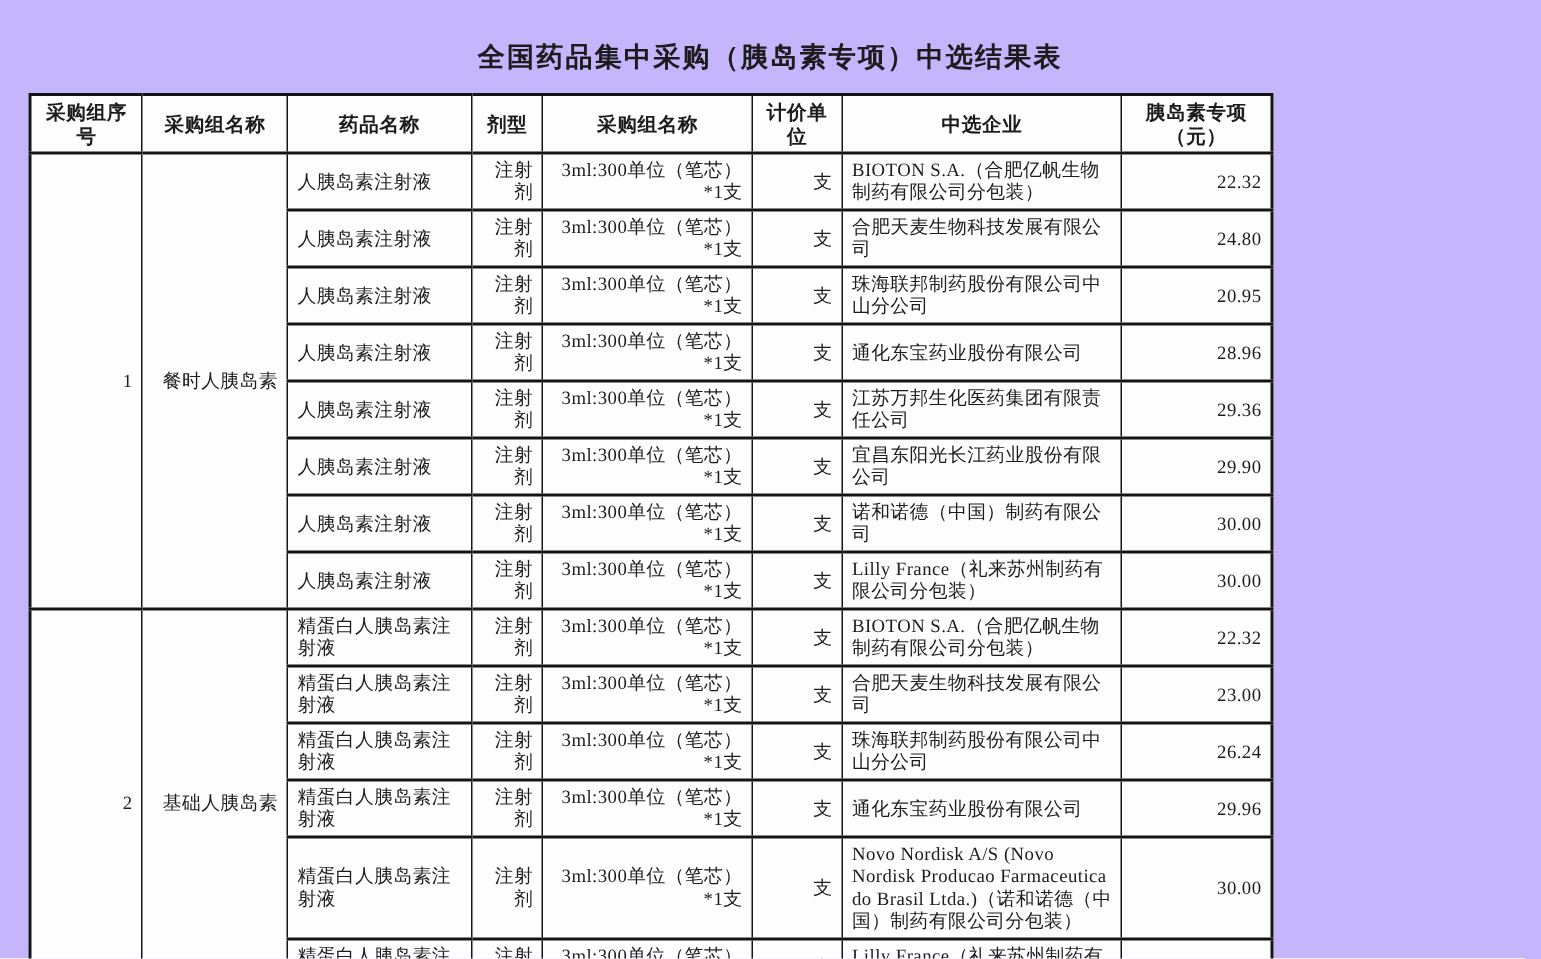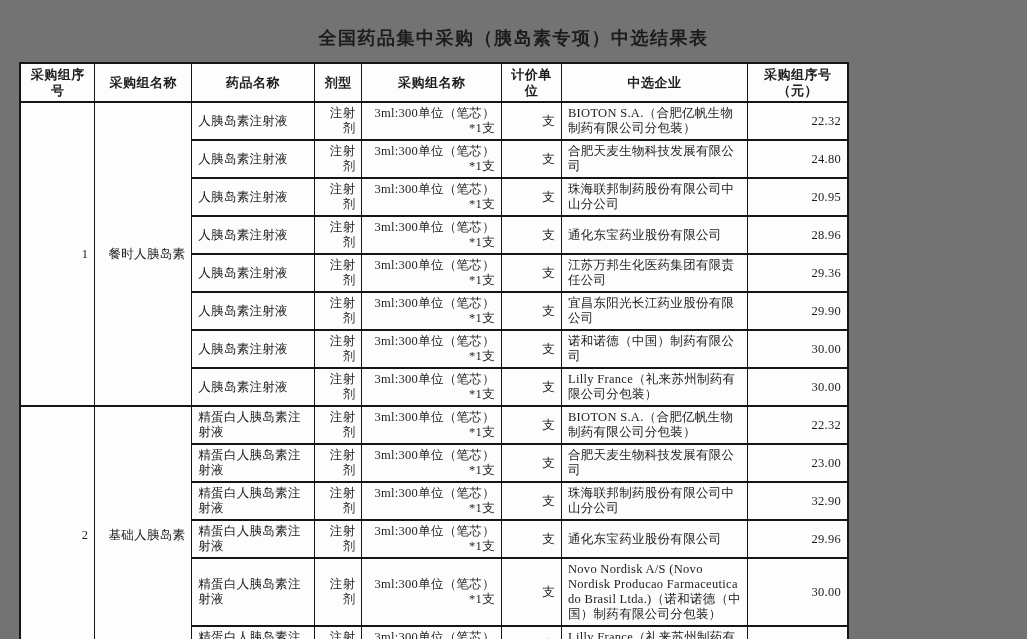--- a/index.html
+++ b/index.html
@@ -6,21 +6,21 @@
   html, body {
     width: 1027px; height: 639px;
     background: #ffffff;
     font-family: "Liberation Serif", "DejaVu Serif", serif;
     color: #1c1c1c;
     overflow: hidden;
   }
   .page {
     position: relative;
     width: 1027px; height: 639px;
-    background: #737373;
+    background: #c4b5fd;
   }
   .doc-title {
     position: absolute;
     top: 26px; left: 0;
     width: 100%;
     text-align: center;
     font-size: 18px;
     font-weight: bold;
     letter-spacing: 1.5px;
   }
@@ -77,21 +77,21 @@
     </colgroup>
     <thead>
       <tr>
         <th>采购组序号</th>
         <th>采购组名称</th>
         <th>药品名称</th>
         <th>剂型</th>
         <th>采购组名称</th>
         <th>计价单位</th>
         <th>中选企业</th>
-        <th>采购组序号（元）</th>
+        <th>胰岛素专项（元）</th>
       </tr>
     </thead>
     <tbody>
         <tr>
           <td class="c-center" rowspan="8">1</td>
           <td class="c-center" rowspan="8">餐时人胰岛素</td>
           <td class="c-left">人胰岛素注射液</td>
           <td class="c-center">注射剂</td>
           <td class="c-center">3ml:300单位（笔芯）*1支</td>
           <td class="c-center">支</td>
@@ -171,21 +171,21 @@
           <td class="c-center">支</td>
           <td class="c-left">合肥天麦生物科技发展有限公司</td>
           <td class="c-center price-cell">23.00</td>
         </tr>
         <tr>
           <td class="c-left">精蛋白人胰岛素注射液</td>
           <td class="c-center">注射剂</td>
           <td class="c-center">3ml:300单位（笔芯）*1支</td>
           <td class="c-center">支</td>
           <td class="c-left">珠海联邦制药股份有限公司中山分公司</td>
-          <td class="c-center price-cell">32.90</td>
+          <td class="c-center price-cell">26.24</td>
         </tr>
         <tr>
           <td class="c-left">精蛋白人胰岛素注射液</td>
           <td class="c-center">注射剂</td>
           <td class="c-center">3ml:300单位（笔芯）*1支</td>
           <td class="c-center">支</td>
           <td class="c-left">通化东宝药业股份有限公司</td>
           <td class="c-center price-cell">29.96</td>
         </tr>
         <tr>

